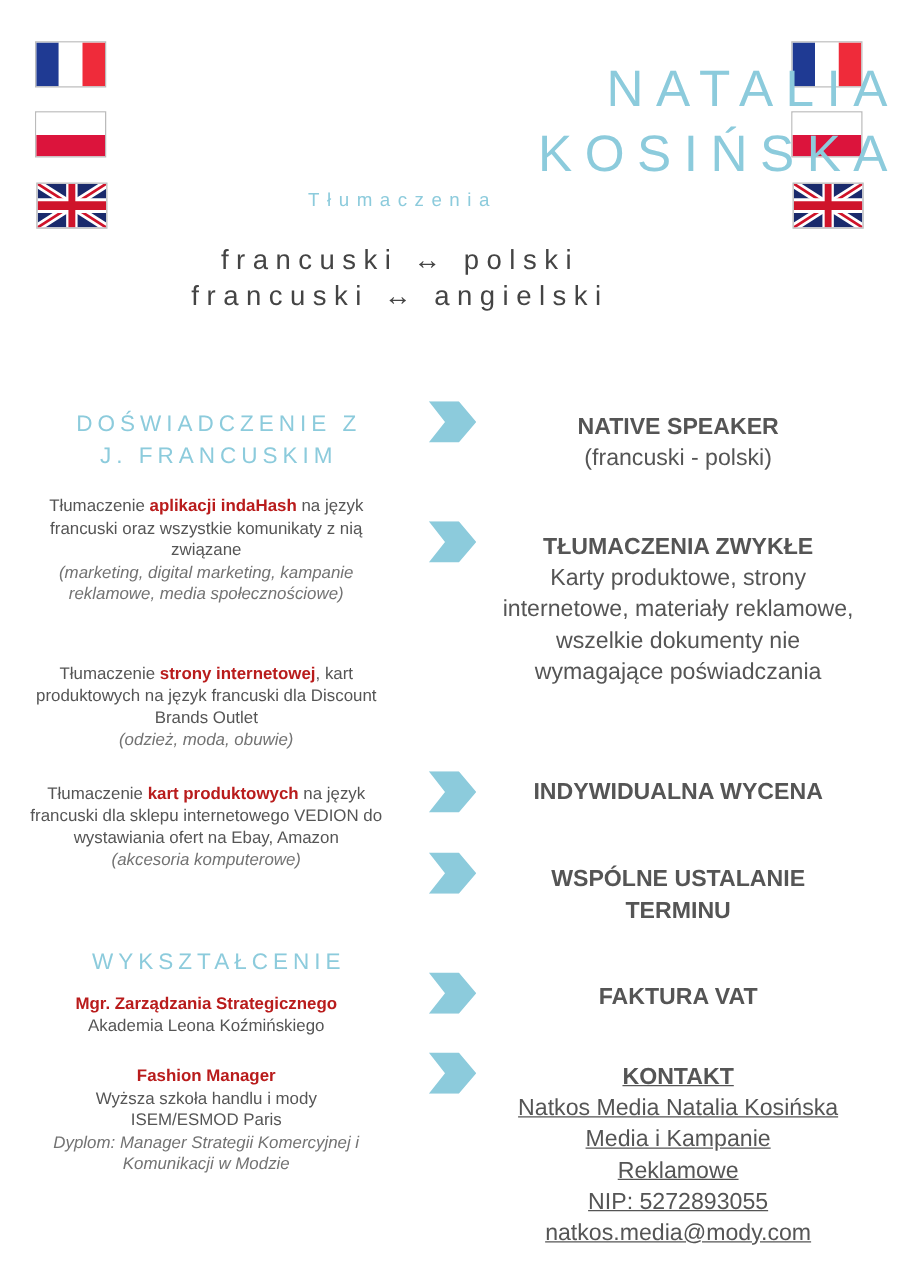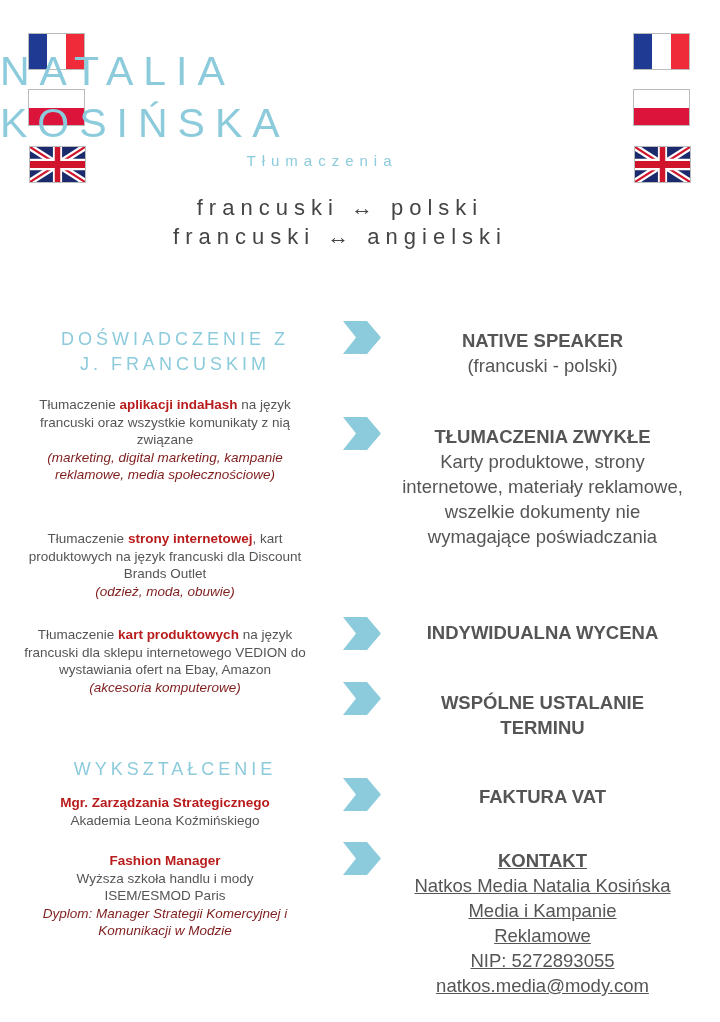--- a/index.html
+++ b/index.html
@@ -3,27 +3,27 @@
 <meta charset="utf-8">
 <style>
   html, body { margin:0; padding:0; background:#ffffff; }
   body { width:720px; height:1022px; position:relative; overflow:hidden; font-family:"Liberation Sans", sans-serif; color:#555; }
   .flag { position:absolute; width:57px; height:37px; box-sizing:border-box; border:1px solid #bbb; overflow:hidden; }
   .flag.fr { display:flex; }
   .flag.fr span { flex:1; }
   .flag.pl { display:flex; flex-direction:column; }
   .flag.pl span { flex:1; }
   .flag.uk svg { display:block; width:100%; height:100%; }
-  .title { position:absolute; left:0; width:720px; text-align:left; color:#8ccbdc; font-weight:300; letter-spacing:10px; font-size:41px; line-height:46px; }
+  .title { position:absolute; left:0; width:720px; text-align:right; color:#8ccbdc; font-weight:300; letter-spacing:10px; font-size:41px; line-height:46px; }
   .subtitle { position:absolute; left:0; width:644px; text-align:center; color:#8ccbdc; font-size:15px; letter-spacing:6px; }
-  .langs { position:absolute; left:0; width:640px; text-align:center; color:#444; font-size:22px; letter-spacing:6px; line-height:28px;padding-left:20px; }
+  .langs { position:absolute; left:0; width:640px; text-align:center; color:#444; font-size:22px; letter-spacing:6px; line-height:28px; }
   .sec-head { position:absolute; left:20px; width:310px; text-align:center; color:#8ccbdc; font-size:18px; letter-spacing:4px; line-height:25px; }
   .lblock { position:absolute; left:15px; width:300px; text-align:center; color:#555; font-size:13.5px; line-height:17.5px; }
   .lblock b { color:#b91c1c; }
-  .lblock i { color:#7f1d1d; }
+  .lblock i { color:#737373; }
   .chev { position:absolute; left:343px; width:38px; height:33px; }
   .rblock { position:absolute; left:385px; width:315px; text-align:center; color:#555; font-size:18.5px; line-height:25px; }
   .rblock .h { font-weight:bold; color:#555; font-size:18.5px; }
 </style>
 </head>
 <body>
 
 <div class="flag fr" style="left:28px;top:33px;">
   <span style="background:#1f3a93"></span>
     <span style="background:#fff"></span>

